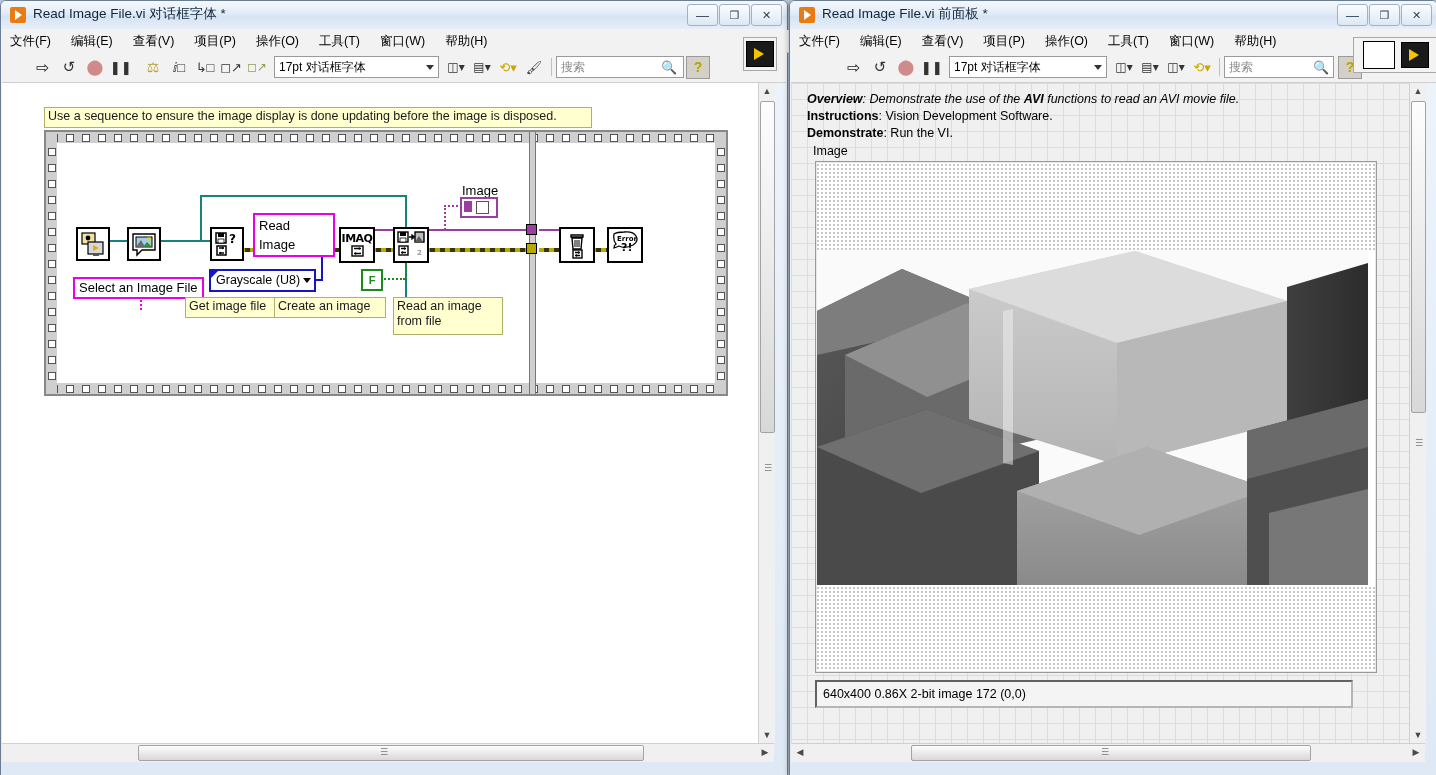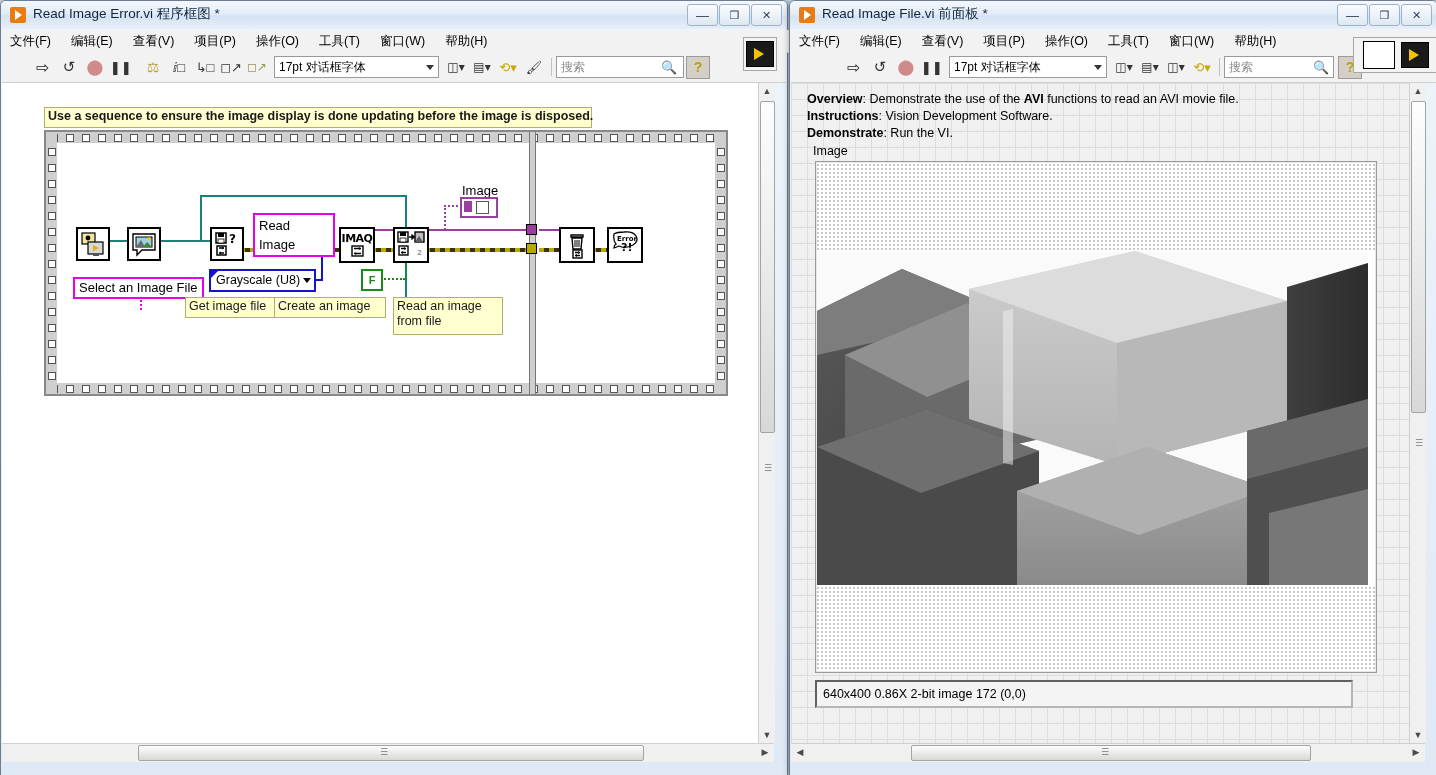--- a/index.html
+++ b/index.html
@@ -112,21 +112,21 @@
   .runglyph:after{content:"";position:absolute;left:7px;top:6px;
             border-left:10px solid #f5c400;border-top:6px solid transparent;border-bottom:6px solid transparent;}
 </style>
 </head>
 <body>
 
 <div class="window" style="left:0;top:0;width:786px;height:775px;">
 
   <div class="titlebar">
     <div class="title-icon"></div>
-    <div class="title-text">Read Image Error.vi 程序框图 *</div>
+    <div class="title-text">Read Image File.vi 对话框字体 *</div>
     <div class="winbtns">
       <div class="wbtn min">
           <span>—</span>
         </div>
       <div class="wbtn">
           <span>❐</span>
         </div>
       <div class="wbtn">
           <span>✕</span>
         </div>
@@ -173,21 +173,21 @@
       <span>?</span>
     </div>
   </div>
 
   <div class="runpanel" style="left:742px;top:36px;width:32px;height:32px;">
     <div class="runglyph"></div>
   </div>
 
   <div class="canvas" style="left:1px;top:82px;width:756px;height:660px;">
 
-    <div class="note" style="left:42px;top:24px;width:540px;height:17px;font-weight:bold;">Use a sequence to ensure the image display is done updating before the image is disposed.</div>
+    <div class="note" style="left:42px;top:24px;width:540px;height:17px;">Use a sequence to ensure the image display is done updating before the image is disposed.</div>
 
     <div class="seq" style="left:42px;top:47px;width:680px;height:262px;">
       <div class="seqband" style="top:0;">
         <span class="tick" style="left:4px"></span>
           <span class="tick" style="left:20px"></span>
         <span class="tick" style="left:36px"></span>
           <span class="tick" style="left:52px"></span>
         <span class="tick" style="left:68px"></span>
           <span class="tick" style="left:84px"></span>
         <span class="tick" style="left:100px"></span>
@@ -516,21 +516,21 @@
     <div style="width:30px;height:26px;border:1px solid #000;background:#fff;position:relative;margin-right:6px;">
       <i style="left:0;top:12px;width:30px;height:1px;"></i>
       <i style="left:9px;top:0;width:1px;height:26px;"></i>
       <i style="left:20px;top:0;width:1px;height:26px;"></i>
     </div>
     <div class="runglyph"></div>
   </div>
 
   <div class="fp" style="left:1px;top:82px;width:618px;height:660px;">
 
-    <div class="fptext" style="left:16px;top:8px;">
+    <div class="fptext" style="left:16px;top:8px;font-style:italic;">
       <b>Overview</b><span>: Demonstrate the use of the </span><b>AVI</b><span> functions to read an AVI movie file.</span>
     </div>
     <div class="fptext" style="left:16px;top:25px;">
       <b>Instructions</b><span>: Vision Development Software.</span>
     </div>
     <div class="fptext" style="left:16px;top:42px;">
       <b>Demonstrate</b><span>: Run the VI.</span>
     </div>
     <div class="fptext" style="left:22px;top:60px;">Image</div>
 

